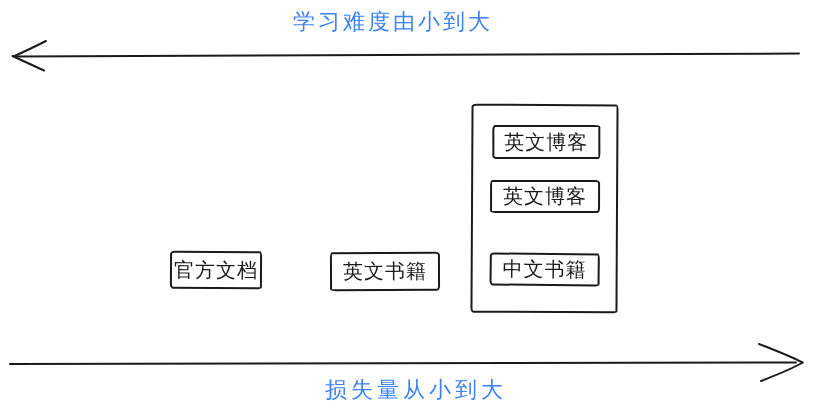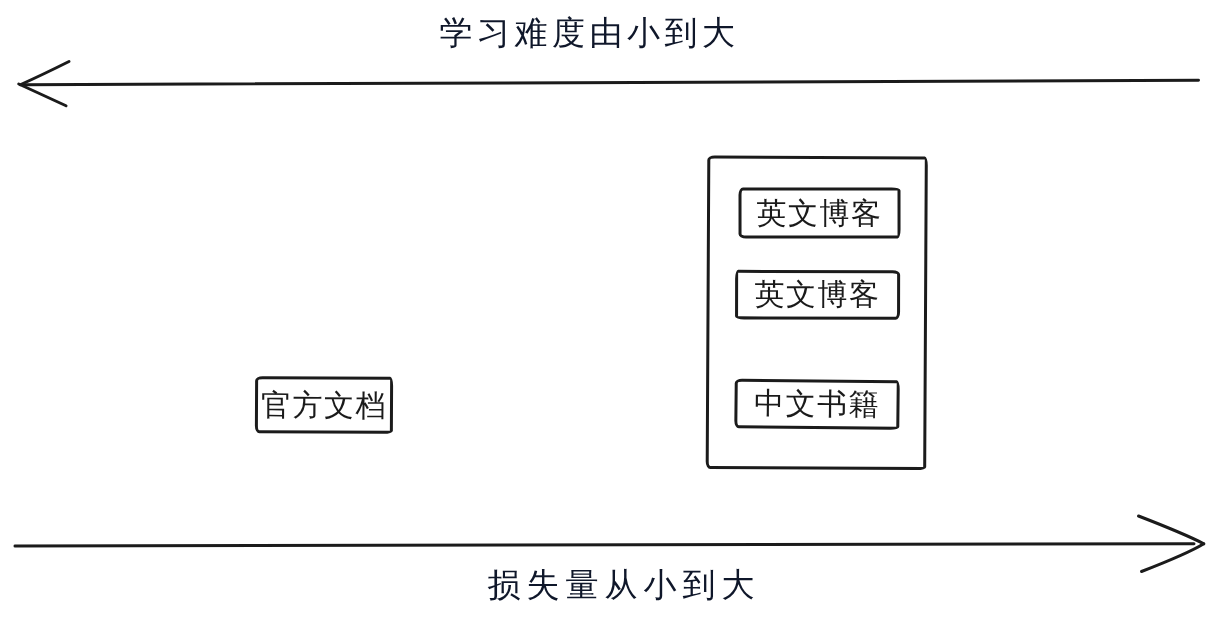--- a/index.html
+++ b/index.html
@@ -23,21 +23,21 @@
     width: 813px;
     height: 414px;
     pointer-events: none;
   }
   .axis-label {
     position: absolute;
     font-size: 22px;
     letter-spacing: 3px;
     line-height: 26px;
     white-space: nowrap;
-    color: #0f172a;
+    color: #3b82f6;
   }
   .axis-label.top  { left: 293px; top: 9px; }
   .axis-label.bottom { left: 309px; top: 377px; letter-spacing: 4px; margin-left: 16px; }
 
   .box {
     position: absolute;
     display: flex;
     align-items: center;
     justify-content: center;
     border: 2px solid #1b1b1b;
@@ -80,20 +80,21 @@
     </g>
   </svg>
 
   <div class="axis-label top">学习难度由小到大</div>
 
   <div class="axis-label bottom">损失量从小到大</div>
 
 
   <div class="box sk2" style="left:170px; top:251px; width:92px; height:38px;">官方文档</div>
 
+  <div class="box sk3" style="left:330px; top:252px; width:110px; height:39px;">英文书籍</div>
 
   <div class="group sk2" style="left:471px; top:104px; width:147px; height:209px;">
     <div class="box sk1" style="left:19px; top:19px; width:108px; height:34px;">英文博客</div>
     <div class="box sk3" style="left:17px; top:74px; width:110px; height:33px;">英文博客</div>
     <div class="box sk2" style="left:17px; top:147px; width:110px; height:33px;">中文书籍</div>
   </div>
 
 
 </div>
 

